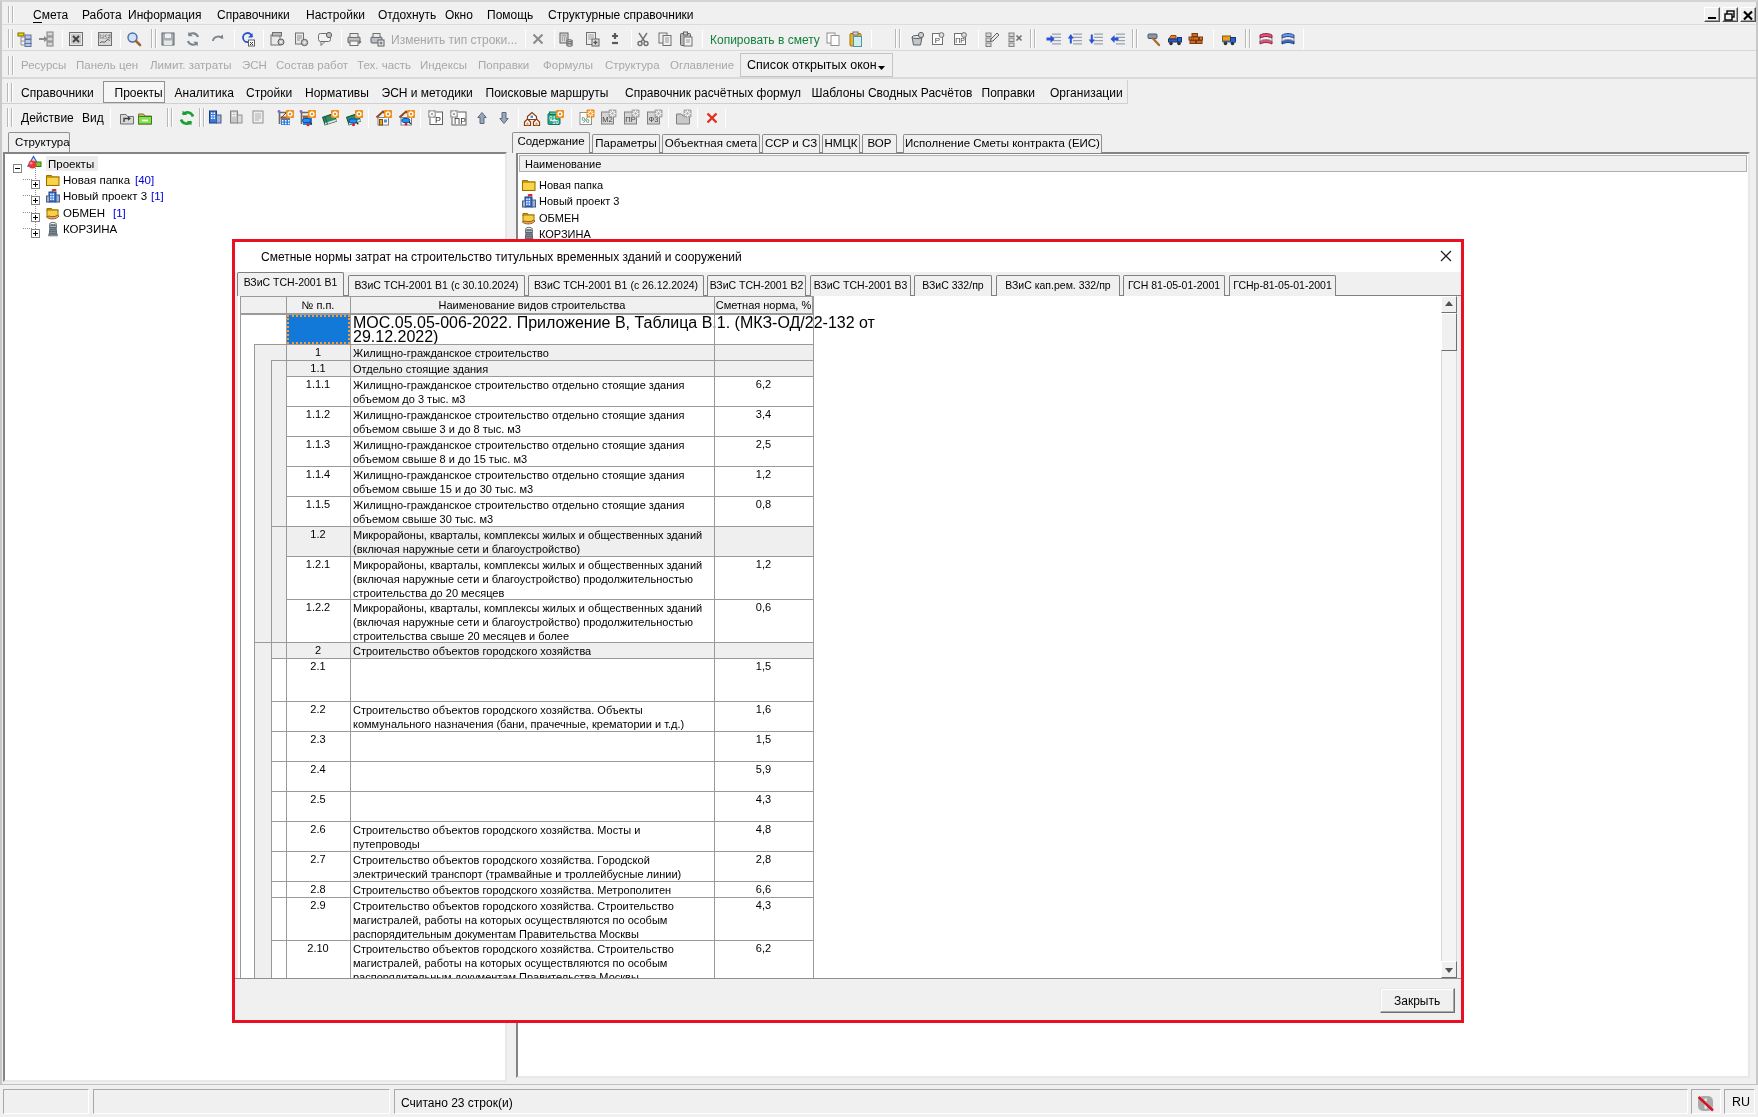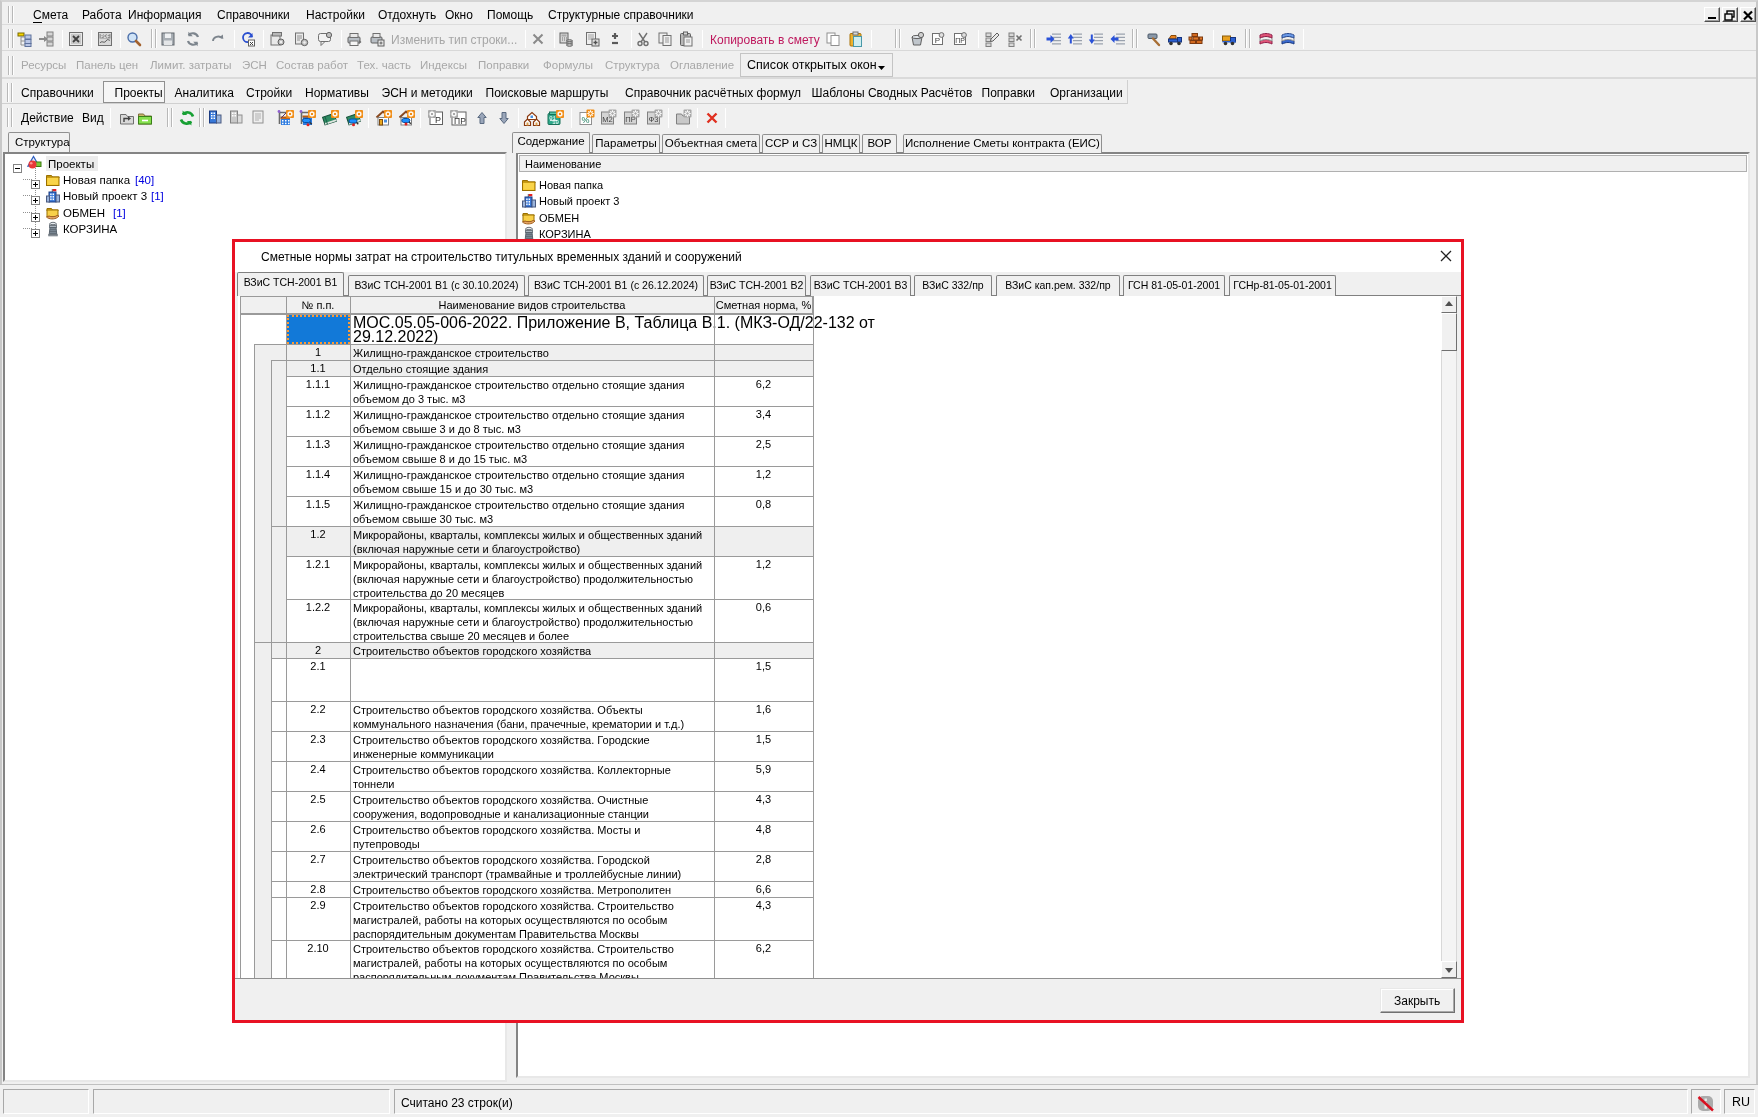--- a/index.html
+++ b/index.html
@@ -154,21 +154,21 @@
           <rect x="6" y="4.5" width="8" height="10" fill="#f0f0f0" stroke="#707070"></rect>
           <path d="M8 7h4M8 9h4M8 11h4" stroke="#9a9a9a"></path>
         </svg></div>
 <div style="position:absolute;left:676px;top:5px;width:16px;height:16px;"><svg width="16" height="16" viewBox="0 0 16 16">
           <rect x="2.5" y="2.5" width="10" height="12" rx="1" fill="#b8b8b8" stroke="#606060"></rect>
           <rect x="5.5" y="1" width="4" height="3" fill="#d8d8d8" stroke="#606060"></rect>
           <rect x="6" y="6" width="8" height="9" fill="#f0f0f0" stroke="#707070"></rect>
           <path d="M8 9h4M8 11h4" stroke="#9a9a9a"></path>
         </svg></div>
 <div style="position:absolute;left:700px;top:4px;width:1px;height:18px;background:#c6c6c6;border-right:1px solid #fff"></div>
-<div style="position:absolute;left:708px;top:7px;font-size:12px;color:#be185d;white-space:nowrap;">Копировать в смету</div>
+<div style="position:absolute;left:708px;top:7px;font-size:12px;color:#15803d;white-space:nowrap;">Копировать в смету</div>
 <div style="position:absolute;left:823px;top:5px;width:16px;height:16px;"><svg width="16" height="16" viewBox="0 0 16 16">
           <rect x="2" y="2" width="8" height="10" fill="#fff" stroke="#909090"></rect>
           <rect x="6" y="4.5" width="8" height="10" fill="#fff" stroke="#909090"></rect>
         </svg></div>
 <div style="position:absolute;left:846px;top:5px;width:16px;height:16px;"><svg width="16" height="16" viewBox="0 0 16 16">
           <rect x="2" y="2.5" width="11" height="12.5" rx="1" fill="#eeb22c" stroke="#a87208"></rect>
           <rect x="5" y="1" width="5" height="3" fill="#d8d8d8" stroke="#707070"></rect>
           <rect x="5.5" y="5.5" width="8" height="10" fill="#cfeef0" stroke="#4898a8"></rect>
         </svg></div>
 <div style="position:absolute;left:869px;top:4px;width:1px;height:18px;background:#c6c6c6;border-right:1px solid #fff"></div>
@@ -807,29 +807,26 @@
 <div style="position:absolute;left:118px;top:402px;font-size:11px;color:#000;white-space:nowrap;line-height:14.2px;white-space:nowrap;overflow:hidden;max-height:14px">Строительство объектов городского хозяйства</div>
 <div style="position:absolute;left:36px;top:416px;width:542px;height:43px;background:#fff"></div>
 <div style="position:absolute;left:51px;top:418px;font-size:11px;color:#000;white-space:nowrap;width:64px;text-align:center">2.1</div>
 <div style="position:absolute;left:479px;top:418px;font-size:11px;color:#000;white-space:nowrap;width:99px;text-align:center">1,5</div>
 <div style="position:absolute;left:36px;top:459px;width:542px;height:30px;background:#fff"></div>
 <div style="position:absolute;left:51px;top:461px;font-size:11px;color:#000;white-space:nowrap;width:64px;text-align:center">2.2</div>
 <div style="position:absolute;left:118px;top:461px;font-size:11px;color:#000;white-space:nowrap;line-height:14.2px;white-space:nowrap;overflow:hidden;max-height:28px">Строительство объектов городского хозяйства. Объекты<br>коммунального назначения (бани, прачечные, крематории и т.д.)</div>
 <div style="position:absolute;left:479px;top:461px;font-size:11px;color:#000;white-space:nowrap;width:99px;text-align:center">1,6</div>
 <div style="position:absolute;left:36px;top:489px;width:542px;height:30px;background:#fff"></div>
 <div style="position:absolute;left:51px;top:491px;font-size:11px;color:#000;white-space:nowrap;width:64px;text-align:center">2.3</div>
-<div style="position:absolute;left:118px;top:491px;font-size:11px;color:#000;white-space:nowrap;line-height:14.2px;white-space:nowrap;overflow:hidden;max-height:28px">Строительство объектов городского хозяйства. Городские<br>инженерные коммуникации</div>
 <div style="position:absolute;left:479px;top:491px;font-size:11px;color:#000;white-space:nowrap;width:99px;text-align:center">1,5</div>
 <div style="position:absolute;left:36px;top:519px;width:542px;height:30px;background:#fff"></div>
 <div style="position:absolute;left:51px;top:521px;font-size:11px;color:#000;white-space:nowrap;width:64px;text-align:center">2.4</div>
-<div style="position:absolute;left:118px;top:521px;font-size:11px;color:#000;white-space:nowrap;line-height:14.2px;white-space:nowrap;overflow:hidden;max-height:28px">Строительство объектов городского хозяйства. Коллекторные<br>тоннели</div>
 <div style="position:absolute;left:479px;top:521px;font-size:11px;color:#000;white-space:nowrap;width:99px;text-align:center">5,9</div>
 <div style="position:absolute;left:36px;top:549px;width:542px;height:30px;background:#fff"></div>
 <div style="position:absolute;left:51px;top:551px;font-size:11px;color:#000;white-space:nowrap;width:64px;text-align:center">2.5</div>
-<div style="position:absolute;left:118px;top:551px;font-size:11px;color:#000;white-space:nowrap;line-height:14.2px;white-space:nowrap;overflow:hidden;max-height:28px">Строительство объектов городского хозяйства. Очистные<br>сооружения, водопроводные и канализационные станции</div>
 <div style="position:absolute;left:479px;top:551px;font-size:11px;color:#000;white-space:nowrap;width:99px;text-align:center">4,3</div>
 <div style="position:absolute;left:36px;top:579px;width:542px;height:30px;background:#fff"></div>
 <div style="position:absolute;left:51px;top:581px;font-size:11px;color:#000;white-space:nowrap;width:64px;text-align:center">2.6</div>
 <div style="position:absolute;left:118px;top:581px;font-size:11px;color:#000;white-space:nowrap;line-height:14.2px;white-space:nowrap;overflow:hidden;max-height:28px">Строительство объектов городского хозяйства. Мосты и<br>путепроводы</div>
 <div style="position:absolute;left:479px;top:581px;font-size:11px;color:#000;white-space:nowrap;width:99px;text-align:center">4,8</div>
 <div style="position:absolute;left:36px;top:609px;width:542px;height:30px;background:#fff"></div>
 <div style="position:absolute;left:51px;top:611px;font-size:11px;color:#000;white-space:nowrap;width:64px;text-align:center">2.7</div>
 <div style="position:absolute;left:118px;top:611px;font-size:11px;color:#000;white-space:nowrap;line-height:14.2px;white-space:nowrap;overflow:hidden;max-height:28px">Строительство объектов городского хозяйства. Городской<br>электрический транспорт (трамвайные и троллейбусные линии)</div>
 <div style="position:absolute;left:479px;top:611px;font-size:11px;color:#000;white-space:nowrap;width:99px;text-align:center">2,8</div>
 <div style="position:absolute;left:36px;top:639px;width:542px;height:16px;background:#fff"></div>

